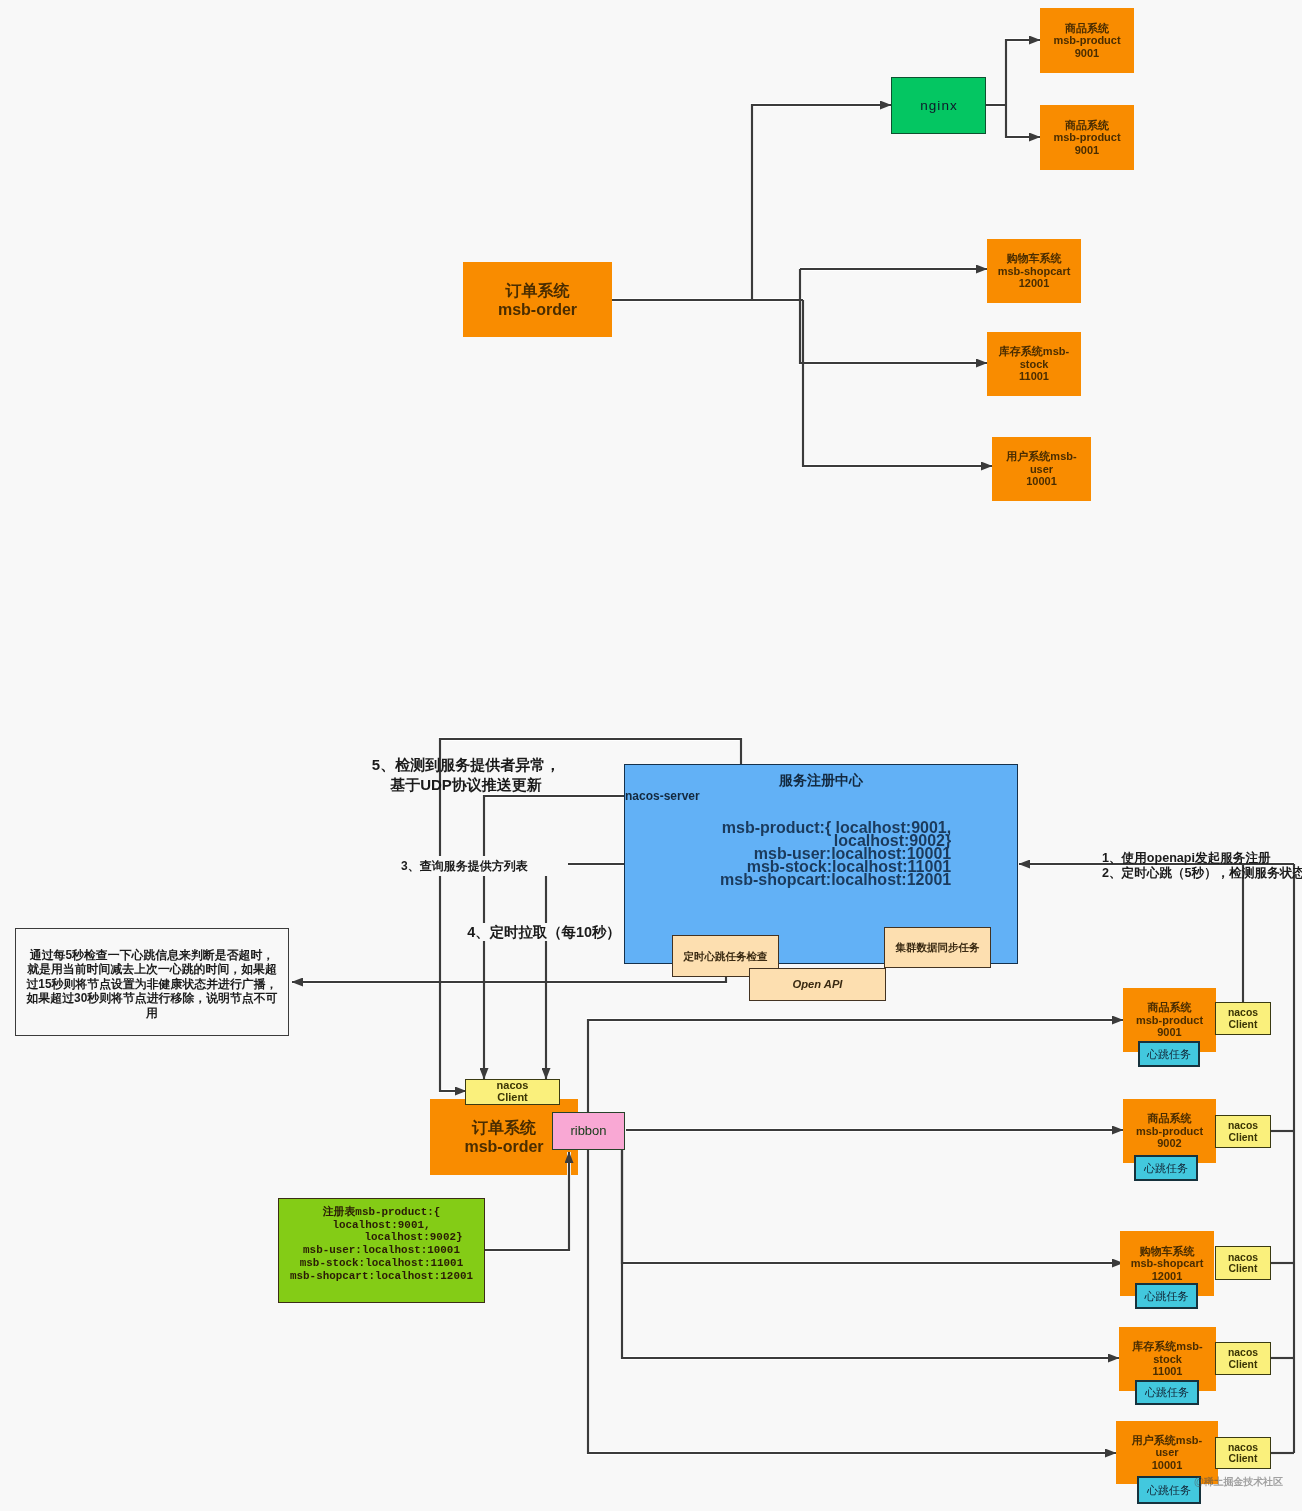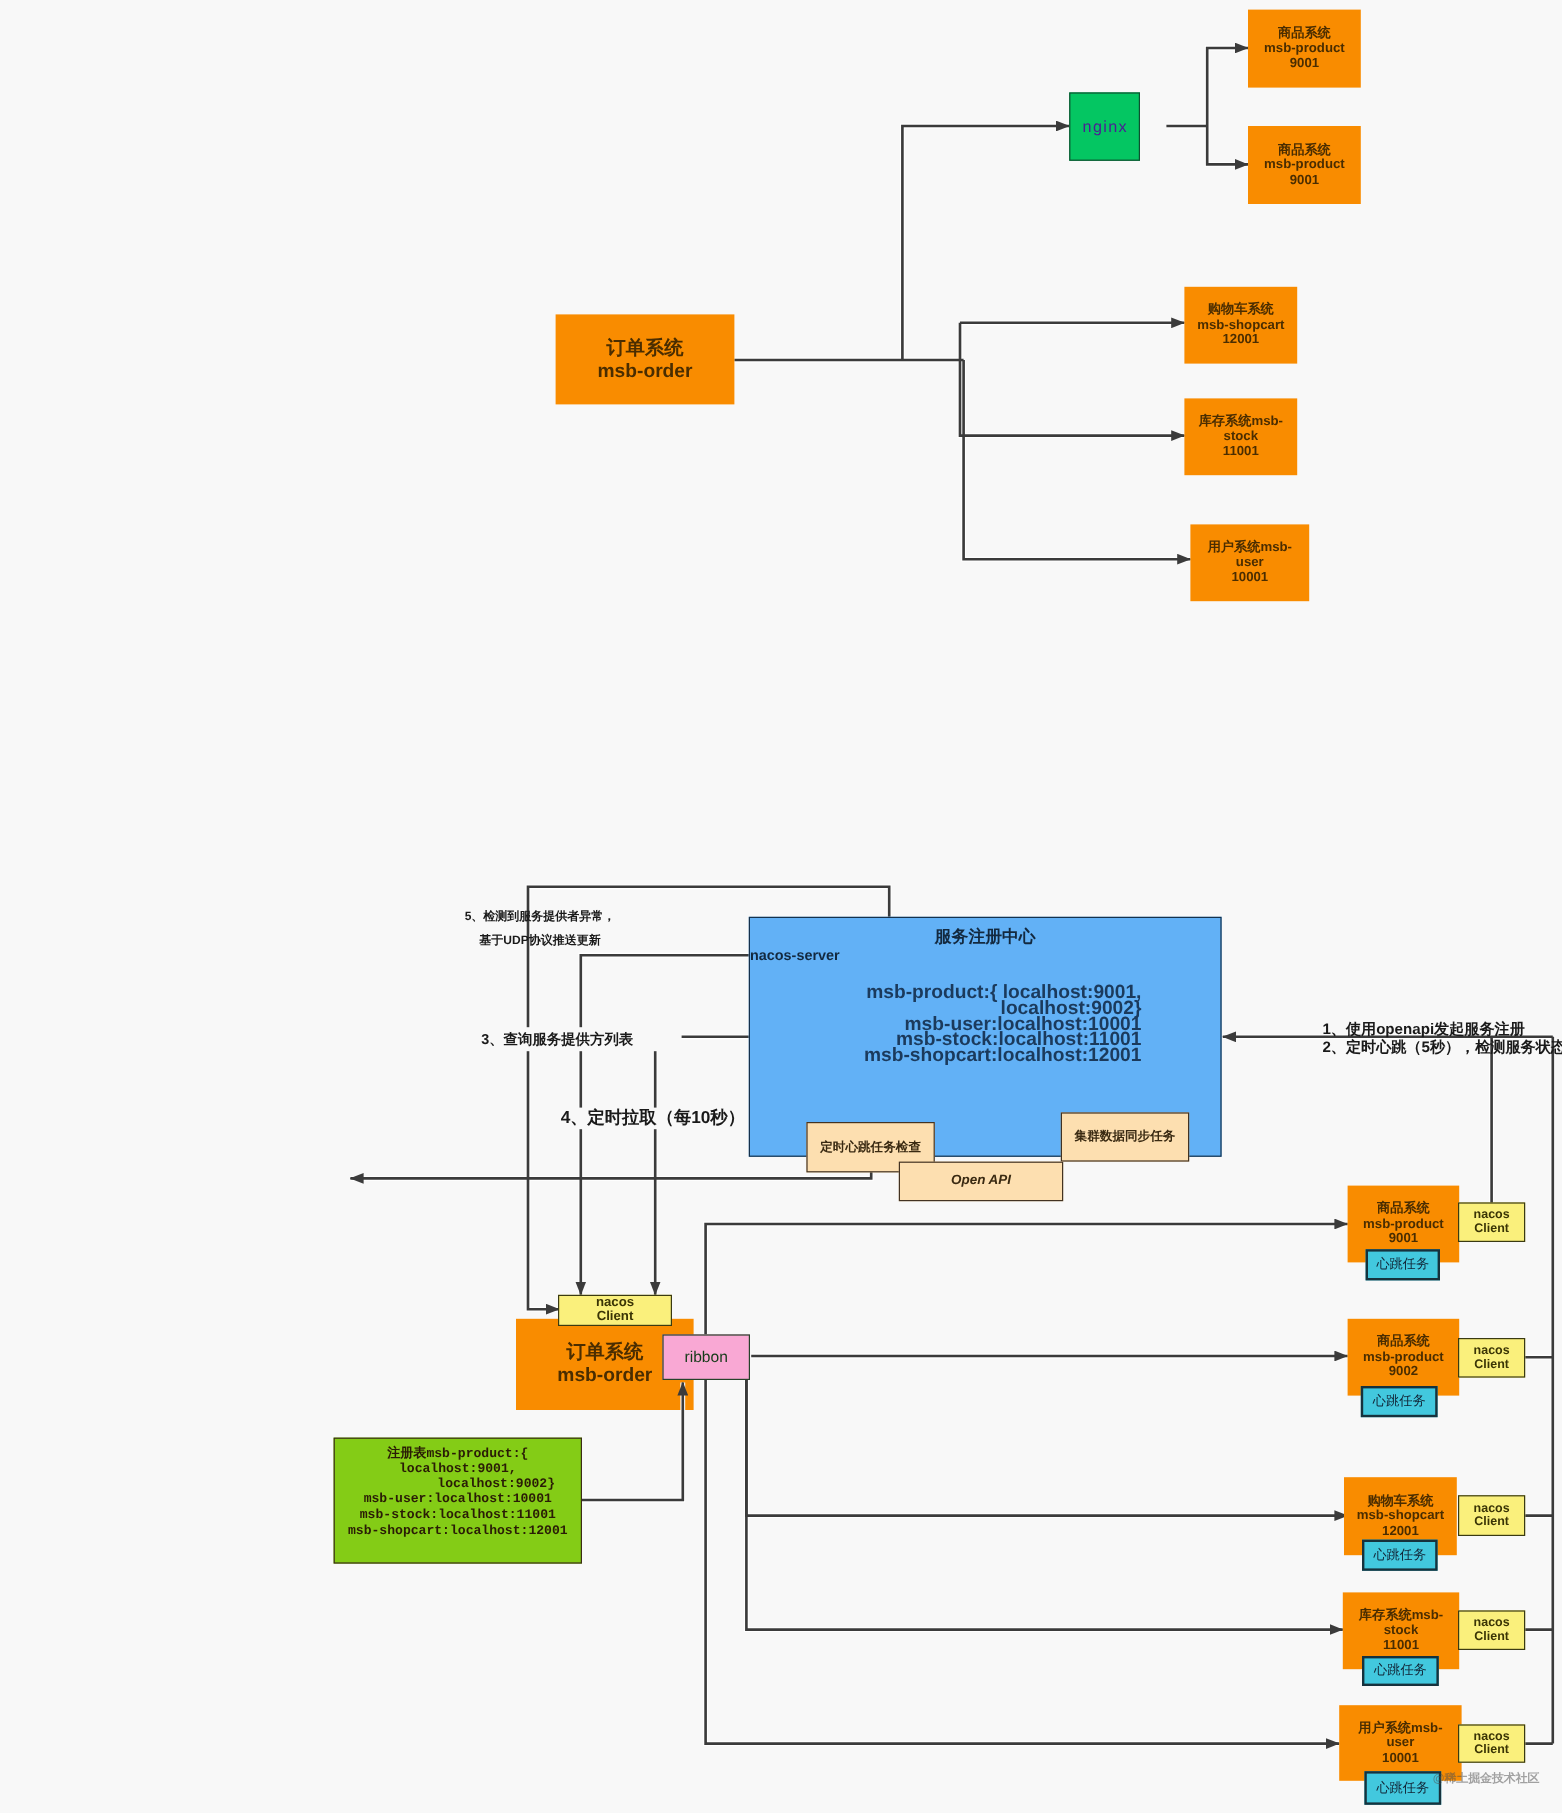--- a/index.html
+++ b/index.html
@@ -58,21 +58,21 @@
       <path d="M1006,105 V137 H1040" marker-end="url(#ah)"></path>
       <path d="M800,269 V363 H987" marker-end="url(#ah)"></path>
       <path d="M800,269 H987" marker-end="url(#ah)"></path>
       <path d="M803,300 V466 H992" marker-end="url(#ah)"></path>
     </g>
   </svg>
 
   <div class="node orange" style="left:463px;top:262px;width:149px;height:75px;font-size:16px;line-height:19px;">订单系统
 msb-order</div>
 
-  <div class="node green" style="left:891px;top:77px;width:59px;height:57px;font-size:13.5px;font-weight:400;letter-spacing:1.1px;text-indent:1.1px;color:#4c1d95;">nginx</div>
+  <div class="node green" style="left:891px;top:77px;width:95px;height:57px;font-size:13.5px;font-weight:400;letter-spacing:1.1px;text-indent:1.1px;color:#0f172a;">nginx</div>
 
   <div class="node orange" style="left:1040px;top:8px;width:94px;height:65px;font-size:11px;line-height:12.6px;">商品系统
 msb-product
 9001</div>
 
   <div class="node orange" style="left:1040px;top:105px;width:94px;height:65px;font-size:11px;line-height:12.6px;">商品系统
 msb-product
 9001</div>
 
   <div class="node orange" style="left:987px;top:239px;width:94px;height:64px;font-size:11px;line-height:12.6px;">购物车系统
@@ -147,20 +147,21 @@
       <div>msb-user:localhost:10001</div>
       <div>msb-stock:localhost:11001</div>
       <div>msb-shopcart:localhost:12001</div>
     </div>
   </div>
 
   <div class="node peach" style="left:672px;top:935px;width:107px;height:42px;font-size:10.5px;">定时心跳任务检查</div>
   <div class="node peach" style="left:884px;top:927px;width:107px;height:41px;font-size:10.5px;">集群数据同步任务</div>
   <div class="node peach" style="left:749px;top:968px;width:137px;height:33px;font-size:11.2px;font-style:italic;">Open API</div>
 
+  <div class="node plain" style="left:15px;top:928px;width:274px;height:108px;font-size:11.9px;line-height:14.4px;padding:19px 9px 0 9px;white-space:normal;font-weight:700;align-items:flex-start;">通过每5秒检查一下心跳信息来判断是否超时，就是用当前时间减去上次一心跳的时间，如果超过15秒则将节点设置为非健康状态并进行广播，如果超过30秒则将节点进行移除，说明节点不可用</div>
 
   <div class="node orange" style="left:430px;top:1099px;width:148px;height:76px;font-size:16px;line-height:19px;">订单系统
 msb-order</div>
   <div class="node yellow" style="left:465px;top:1079px;width:95px;height:26px;font-size:11px;line-height:1.05;">nacos
 Client</div>
   <div class="node ribbon" style="left:552px;top:1112px;width:73px;height:38px;font-size:13px;font-weight:400;">ribbon</div>
 
   <div class="node lorange" style="left:278px;top:1198px;width:207px;height:105px;display:block;overflow:hidden;font-size:10.9px;line-height:12.7px;position:absolute;">
     <div style="position:absolute;left:0;top:7px;width:100%;text-align:center;white-space:normal;">
       <div>注册表msb-product:{ localhost:9001,</div>
@@ -199,21 +200,21 @@
 Client</div>
   <div class="node cyan" style="left:1135px;top:1380px;width:64px;height:25px;font-size:11px;font-weight:400;">心跳任务</div>
 
   <div class="node orange" style="left:1116px;top:1421px;width:102px;height:63px;font-size:11px;line-height:12.6px;">用户系统msb-
 user
 10001</div>
   <div class="node yellow" style="left:1215px;top:1437px;width:56px;height:32px;font-size:10.4px;line-height:11.2px;">nacos
 Client</div>
   <div class="node cyan" style="left:1137px;top:1476px;width:64px;height:28px;font-size:11px;font-weight:400;">心跳任务</div>
 
-  <div class="label" style="left:354px;top:755px;width:192px;font-size:10px;line-height:19.5px;">5、检测到服务提供者异常，
+  <div class="label" style="left:370px;top:755px;width:192px;font-size:15px;line-height:19.5px;">5、检测到服务提供者异常，
 基于UDP协议推送更新</div>
   <div class="label" style="left:401px;top:856px;width:167px;height:20px;line-height:20px;font-size:12px;background:#f8f8f8;white-space:nowrap;text-align:left;">3、查询服务提供方列表</div>
   <div class="label" style="left:465px;top:923px;width:158px;height:18px;line-height:18px;font-size:14.4px;background:#f8f8f8;white-space:nowrap;text-align:center;box-sizing:border-box;">4、定时拉取（每10秒）</div>
   <div class="label" style="left:1102px;top:849px;width:240px;font-size:12.6px;text-align:left;line-height:18px;white-space:nowrap;">1、使用openapi发起服务注册</div>
   <div class="label" style="left:1102px;top:864px;width:260px;font-size:12.6px;text-align:left;line-height:18px;white-space:nowrap;">2、定时心跳（5秒），检测服务状态</div>
 
   <svg class="conn" viewBox="0 0 1302 1511" style="z-index:5;">
     <g fill="none" stroke="#ffffff" stroke-width="4" stroke-linecap="butt" stroke-linejoin="miter">
       <path d="M485,1250 H569 V1152"></path>
     </g>

